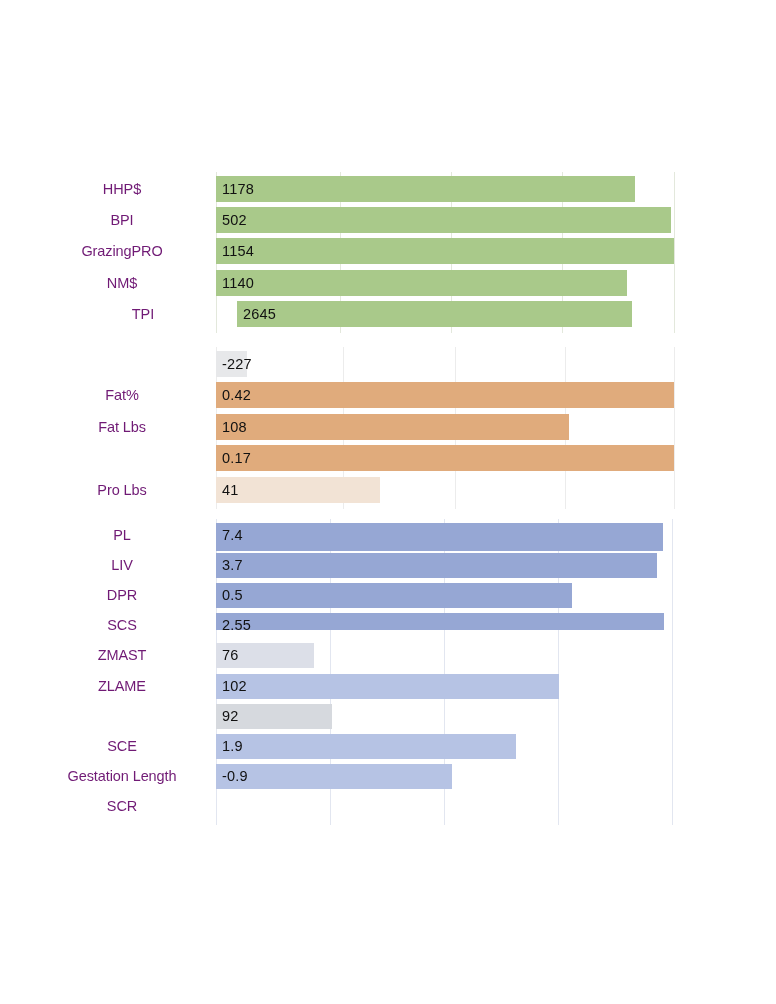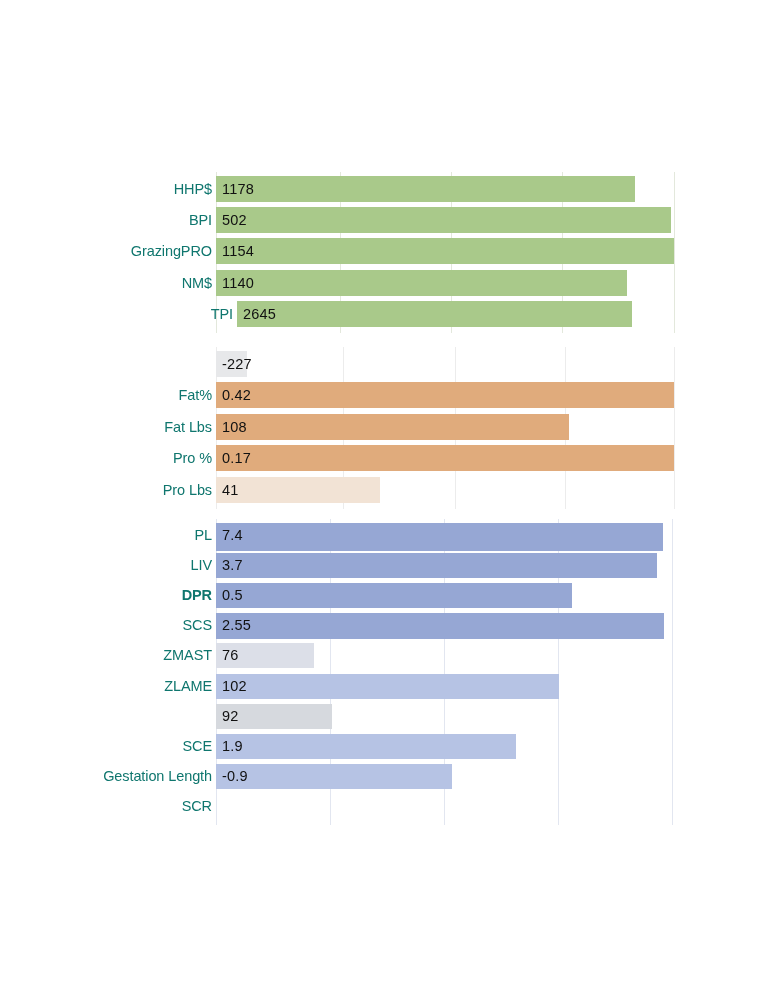--- a/index.html
+++ b/index.html
@@ -49,24 +49,24 @@
   .g-blue .gridline{background:#e2e6f0;}
 
   
   .row{
     position:absolute;
     left:0;
     width:776px;
   }
   .row-label{
     position:absolute;
-    left:4px;
+    left:18px;
     width:208px;
-    text-align:right;
-    color:#0f766e;
+    text-align:center;
+    color:#701a75;
     font-size:14.5px;
     font-family:"Liberation Sans", sans-serif;
     letter-spacing:-0.1px;
     white-space:nowrap;
     overflow:visible;
   }
   .bar{
     position:absolute;
     left:216px;
     top:0;
@@ -142,21 +142,20 @@
         <div class="row-label" style="line-height: 26px;">Fat%</div>
         <div class="bar-value" style="line-height: 26px;">0.42</div>
       </div>
       <div class="row" style="top: 66.8px; height: 26px;">
         <div class="bar" style="width: 353.118px; background: rgb(224, 171, 124);"></div>
         <div class="row-label" style="line-height: 26px;">Fat Lbs</div>
         <div class="bar-value" style="line-height: 26px;">108</div>
       </div>
       <div class="row" style="top: 98.2px; height: 26px;">
         <div class="bar" style="width: 458px; background: rgb(224, 171, 124);"></div>
-        <div class="row-label" style="line-height: 26px;">Pro %</div>
         <div class="bar-value" style="line-height: 26px;">0.17</div>
       </div>
       <div class="row" style="top: 129.6px; height: 26px;">
         <div class="bar" style="width: 163.964px; background: rgb(242, 227, 213);"></div>
         <div class="row-label" style="line-height: 26px;">Pro Lbs</div>
         <div class="bar-value" style="line-height: 26px;">41</div>
       </div>
     </div>
     <div class="panel" style="top: 519px; height: 305.9px;">
       <div class="panel-plot">
@@ -173,24 +172,24 @@
         <div class="row-label" style="line-height: 25px;">PL</div>
         <div class="bar-value" style="line-height: 25px;">7.4</div>
       </div>
       <div class="row" style="top: 34.1px; height: 25px;">
         <div class="bar" style="width: 441.054px; background: rgb(150, 167, 212);"></div>
         <div class="row-label" style="line-height: 25px;">LIV</div>
         <div class="bar-value" style="line-height: 25px;">3.7</div>
       </div>
       <div class="row" style="top: 64.2px; height: 25px;">
         <div class="bar" style="width: 355.866px; background: rgb(150, 167, 212);"></div>
-        <div class="row-label" style="line-height: 25px; font-weight: bold;">DPR</div>
+        <div class="row-label" style="line-height: 25px;">DPR</div>
         <div class="bar-value" style="line-height: 25px;">0.5</div>
       </div>
-      <div class="row" style="top: 94.3px; height: 26px;">
+      <div class="row" style="top: 94.3px; height: 17px;">
         <div class="bar" style="width: 447.924px; background: rgb(150, 167, 212);"></div>
         <div class="row-label" style="line-height: 25px;">SCS</div>
         <div class="bar-value" style="line-height: 25px;">2.55</div>
       </div>
       <div class="row" style="top: 124.4px; height: 25px;">
         <div class="bar" style="width: 97.554px; background: rgb(220, 223, 232);"></div>
         <div class="row-label" style="line-height: 25px;">ZMAST</div>
         <div class="bar-value" style="line-height: 25px;">76</div>
       </div>
       <div class="row" style="top: 154.5px; height: 25px;">

